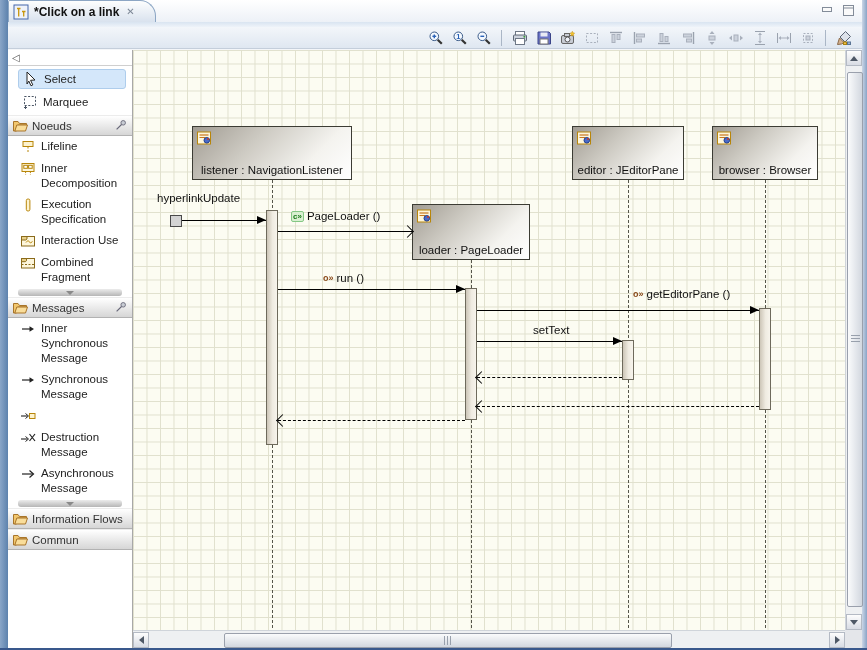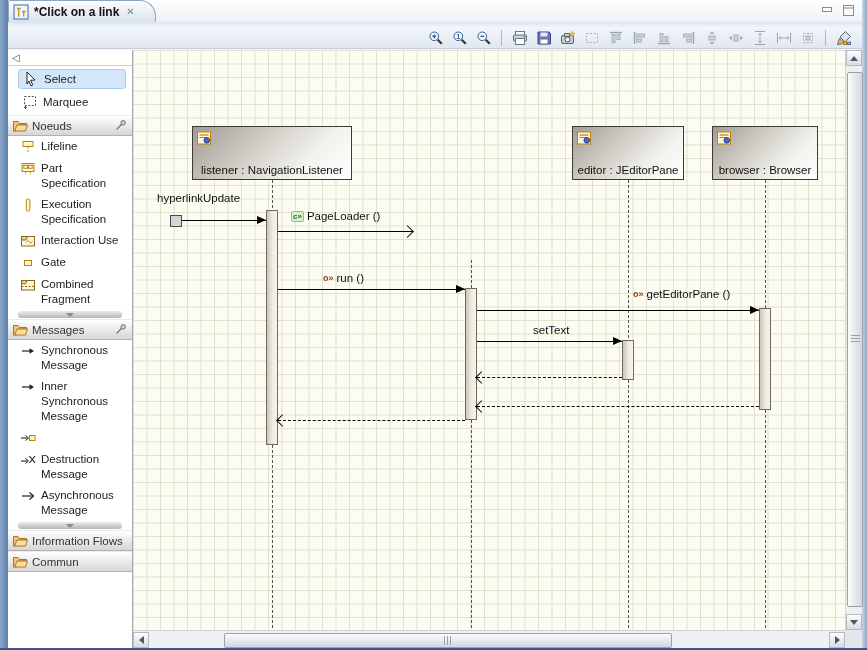--- a/index.html
+++ b/index.html
@@ -311,47 +311,39 @@
     <div class="pi">
       <span class="pic">
         <svg width="16" height="16" viewBox="0 0 16 16">
             <rect x="2" y="2.5" width="12" height="8" fill="#fdf6dc" stroke="#b8860b"></rect>
             <rect x="3.8" y="4.3" width="3.6" height="3" fill="#fff" stroke="#b8860b"></rect>
             <rect x="8.6" y="4.3" width="3.6" height="3" fill="#fff" stroke="#b8860b"></rect>
             <line x1="5.6" y1="10.5" x2="5.6" y2="14" stroke="#b8860b" stroke-dasharray="1.6 1.4"></line>
             <line x1="10.4" y1="10.5" x2="10.4" y2="14" stroke="#b8860b" stroke-dasharray="1.6 1.4"></line>
           </svg>
       </span>
-      <span class="pil">Part Specification</span>
+      <span class="pil">Inner Decomposition</span>
     </div>
     <div class="pi">
       <span class="pic">
         <svg width="16" height="16" viewBox="0 0 16 16">
             <rect x="6.3" y="2" width="3.6" height="12" rx="1.6" fill="#fdf3cf" stroke="#b8860b"></rect>
           </svg>
       </span>
       <span class="pil">Execution Specification</span>
     </div>
     <div class="pi">
       <span class="pic">
         <svg width="16" height="16" viewBox="0 0 16 16">
             <rect x="1.5" y="3.5" width="13" height="9.5" fill="#fdf6dc" stroke="#8a6a1a"></rect>
             <path d="M1.5 3.5h5.5v2.4l-1.3 1.1H1.5z" fill="#e8d08a" stroke="#8a6a1a"></path>
             <path d="M6 9.5l2-2 2.5 2.5 2-1.5" fill="none" stroke="#b8860b"></path>
           </svg>
       </span>
       <span class="pil">Interaction Use</span>
-    </div>
-    <div class="pi">
-      <span class="pic">
-        <svg width="16" height="16" viewBox="0 0 16 16">
-            <rect x="4.5" y="5.5" width="7" height="5" fill="#fdf3cf" stroke="#b8860b"></rect>
-          </svg>
-      </span>
-      <span class="pil">Gate</span>
     </div>
     <div class="pi">
       <span class="pic">
         <svg width="16" height="16" viewBox="0 0 16 16">
             <rect x="1.5" y="3.5" width="13" height="9.5" fill="#fdf6dc" stroke="#8a6a1a"></rect>
             <path d="M1.5 3.5h5v2.2l-1.2 1H1.5z" fill="#e8d08a" stroke="#8a6a1a"></path>
             <line x1="1.5" y1="9.5" x2="14.5" y2="9.5" stroke="#8a6a1a" stroke-dasharray="2 1.5"></line>
           </svg>
       </span>
       <span class="pil">Combined Fragment</span>
@@ -377,30 +369,30 @@
       </span>
     </div>
 
     <div class="pi">
       <span class="pic">
         <svg width="16" height="16" viewBox="0 0 16 16">
             <line x1="2" y1="8" x2="10.5" y2="8" stroke="#222" stroke-width="1.2"></line>
             <path d="M14 8l-4.5-2.8v5.6z" fill="#222"></path>
           </svg>
       </span>
-      <span class="pil">Synchronous Message</span>
+      <span class="pil">Inner Synchronous Message</span>
     </div>
     <div class="pi">
       <span class="pic">
         <svg width="16" height="16" viewBox="0 0 16 16">
             <line x1="2" y1="8" x2="10.5" y2="8" stroke="#222" stroke-width="1.2"></line>
             <path d="M14 8l-4.5-2.8v5.6z" fill="#222"></path>
           </svg>
       </span>
-      <span class="pil">Inner Synchronous Message</span>
+      <span class="pil">Synchronous Message</span>
     </div>
     <div class="pi">
       <span class="pic">
         <svg width="16" height="16" viewBox="0 0 16 16">
             <line x1="1" y1="8" x2="7.5" y2="8" stroke="#222" stroke-width="1.1"></line>
             <path d="M5.5 5.5L8.5 8l-3 2.5" fill="none" stroke="#222"></path>
             <rect x="9.5" y="5.5" width="5.5" height="5" fill="#fdf3cf" stroke="#b8860b"></rect>
           </svg>
       </span>
     </div>
@@ -460,42 +452,54 @@
         <svg width="16" height="16" viewBox="0 0 16 16">
             <rect x="1.5" y="2" width="13" height="12" fill="#fdf6dc" stroke="#b8860b"></rect>
             <line x1="3.5" y1="5" x2="12.5" y2="5" stroke="#c87820" stroke-width="1.2"></line>
             <line x1="3.5" y1="7.5" x2="9.5" y2="7.5" stroke="#c87820"></line>
             <circle cx="10.8" cy="10.3" r="2.8" fill="#4a6ac8" stroke="#24408a"></circle>
             <circle cx="12" cy="9" r="1.1" fill="#c83a2a"></circle>
           </svg>
       </span>
       <span class="llname">listener : NavigationListener</span>
     </div>
-    <div class="llbox" style="left:439px;top:76px;width:112px;height:54px;">
+    <div class="llbox" style="left:279px;top:154px;width:118px;height:56px;">
       <span class="hicon">
         <svg width="16" height="16" viewBox="0 0 16 16">
             <rect x="1.5" y="2" width="13" height="12" fill="#fdf6dc" stroke="#b8860b"></rect>
             <line x1="3.5" y1="5" x2="12.5" y2="5" stroke="#c87820" stroke-width="1.2"></line>
             <line x1="3.5" y1="7.5" x2="9.5" y2="7.5" stroke="#c87820"></line>
             <circle cx="10.8" cy="10.3" r="2.8" fill="#4a6ac8" stroke="#24408a"></circle>
             <circle cx="12" cy="9" r="1.1" fill="#c83a2a"></circle>
           </svg>
       </span>
-      <span class="llname">editor : JEditorPane</span>
-    </div>
-    <div class="llbox" style="left:579px;top:76px;width:106px;height:54px;">
+      <span class="llname">loader : PageLoader</span>
+    </div>
+    <div class="llbox" style="left:439px;top:76px;width:112px;height:54px;">
       <span class="hicon">
         <svg width="16" height="16" viewBox="0 0 16 16">
             <rect x="1.5" y="2" width="13" height="12" fill="#fdf6dc" stroke="#b8860b"></rect>
             <line x1="3.5" y1="5" x2="12.5" y2="5" stroke="#c87820" stroke-width="1.2"></line>
             <line x1="3.5" y1="7.5" x2="9.5" y2="7.5" stroke="#c87820"></line>
             <circle cx="10.8" cy="10.3" r="2.8" fill="#4a6ac8" stroke="#24408a"></circle>
             <circle cx="12" cy="9" r="1.1" fill="#c83a2a"></circle>
           </svg>
       </span>
+      <span class="llname">editor : JEditorPane</span>
+    </div>
+    <div class="llbox" style="left:579px;top:76px;width:106px;height:54px;">
+      <span class="hicon">
+        <svg width="16" height="16" viewBox="0 0 16 16">
+            <rect x="1.5" y="2" width="13" height="12" fill="#fdf6dc" stroke="#b8860b"></rect>
+            <line x1="3.5" y1="5" x2="12.5" y2="5" stroke="#c87820" stroke-width="1.2"></line>
+            <line x1="3.5" y1="7.5" x2="9.5" y2="7.5" stroke="#c87820"></line>
+            <circle cx="10.8" cy="10.3" r="2.8" fill="#4a6ac8" stroke="#24408a"></circle>
+            <circle cx="12" cy="9" r="1.1" fill="#c83a2a"></circle>
+          </svg>
+      </span>
       <span class="llname">browser : Browser</span>
     </div>
 
     <div class="act" style="left:133px;top:160px;height:235px;"></div>
     <div class="act" style="left:332px;top:238px;height:132px;"></div>
     <div class="act" style="left:489px;top:290px;height:40px;"></div>
     <div class="act" style="left:626px;top:258px;height:102px;"></div>
 
     <div class="mlabel" style="left:24px;top:142px;">
       <span>hyperlinkUpdate</span>

